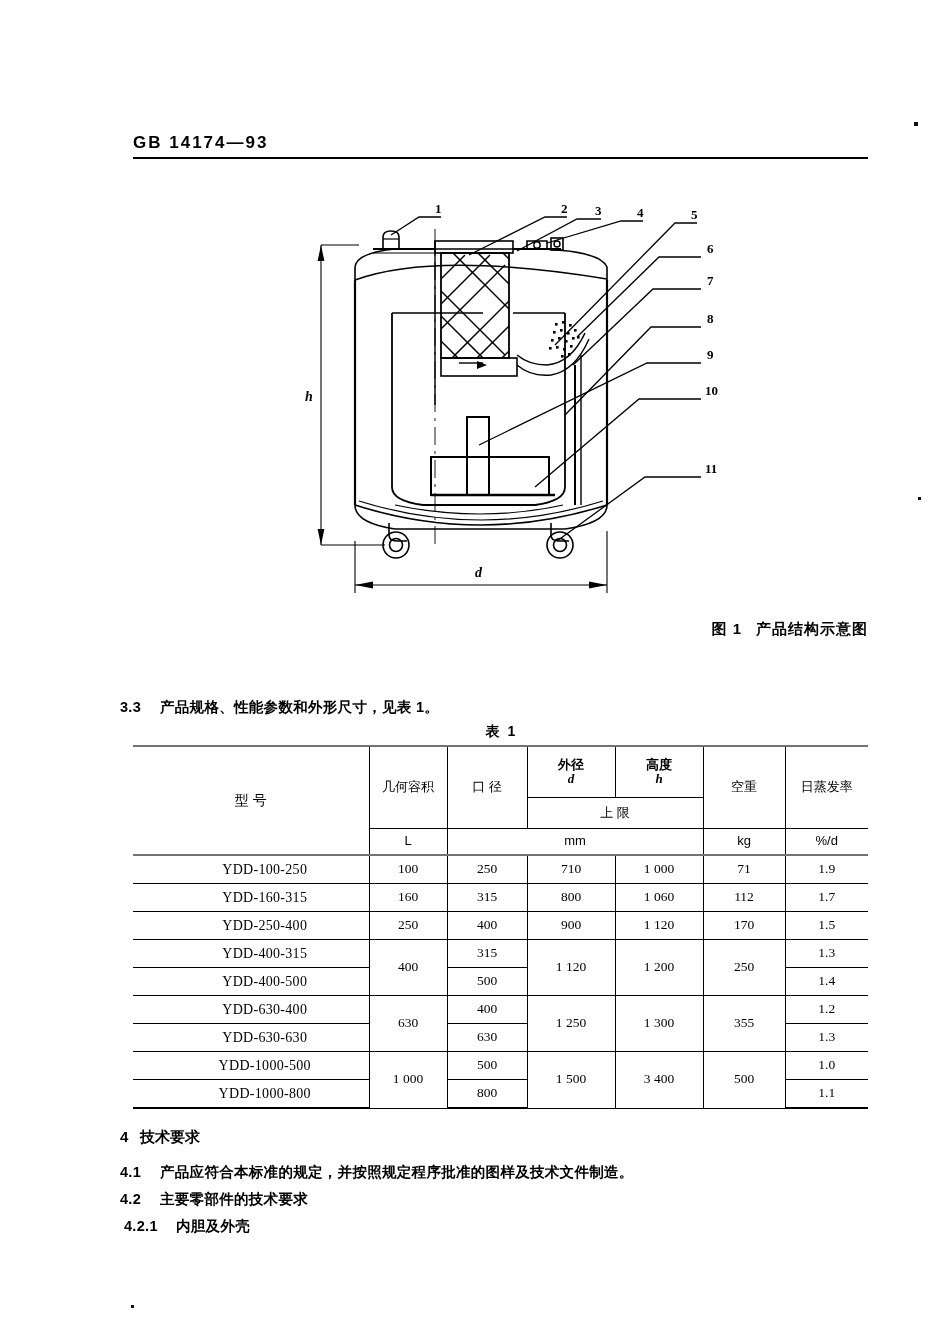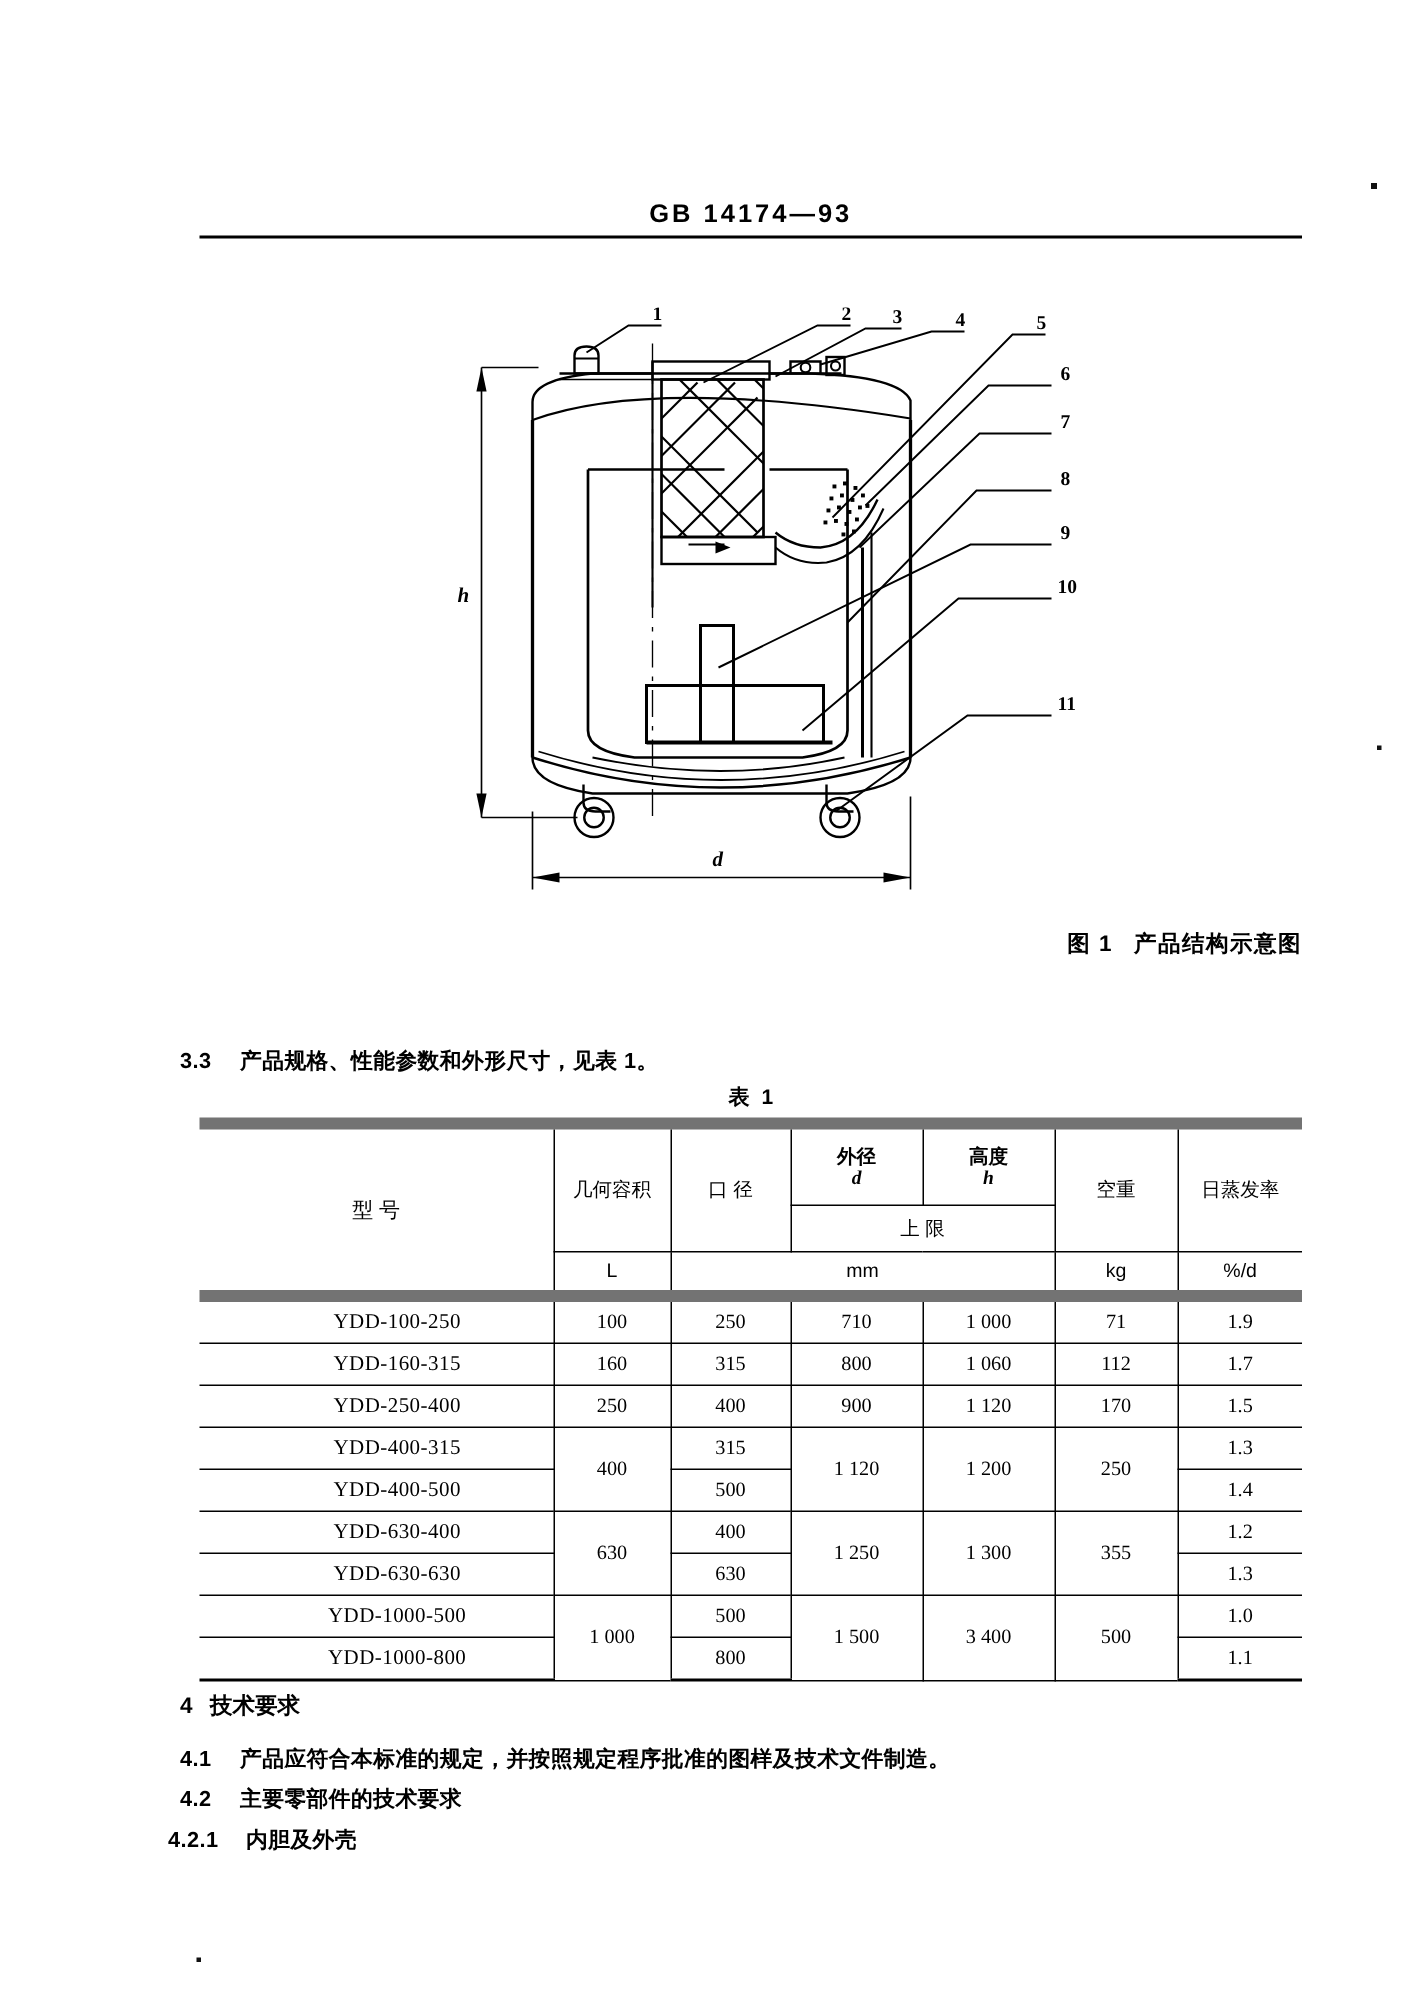--- a/index.html
+++ b/index.html
@@ -22,21 +22,21 @@
     width: 950px;
     height: 1344px;
   }
 
   
   .std-header {
     position: absolute;
     left: 133px;
     top: 133px;
     width: 735px;
-    text-align: center;
+    text-align: left;
   }
   .std-header .code {
     font-family: "Liberation Sans", "DejaVu Sans", sans-serif;
     font-weight: bold;
     font-size: 17px;
     letter-spacing: 2px;
   }
   .header-rule {
     position: absolute;
     left: 133px;
@@ -132,21 +132,21 @@
     border: 1px solid #000;
     text-align: center;
     vertical-align: middle;
     padding: 0;
     font-weight: normal;
     line-height: 1.1;
   }
   
   .tbl tr > *:first-child { border-left: none; }
   .tbl tr > *:last-child  { border-right: none; }
-  .tbl .top-line td, .tbl .top-line th { border-top: 8px solid #737373; }
+  .tbl .top-line td, .tbl .top-line th { border-top: 2px solid #737373; }
   .tbl tr.bottom-line td { border-bottom: 2px solid #000; }
 
   .cjk-b {
     font-family: "Liberation Sans", "DejaVu Sans", sans-serif;
     font-weight: bold;
     font-size: 13px;
   }
   .ital {
     font-style: italic;
     font-family: "Liberation Serif", "DejaVu Serif", serif;
@@ -195,21 +195,21 @@
     position: absolute;
     left: 120px;
     top: 1128px;
     font-family: "Liberation Sans", "DejaVu Sans", sans-serif;
     font-weight: bold;
     font-size: 15px;
   }
   .sec4-title .num { display:inline-block; min-width: 20px; }
   .p41 { left: 120px; top: 1163px; font-weight: bold; }
   .p42 { left: 120px; top: 1190px; font-weight: bold; }
-  .p421 { left: 112px; top: 1217px; font-weight: bold; }
+  .p421 { left: 124px; top: 1217px; font-weight: bold; }
   .p41 .num, .p42 .num { min-width: 40px; }
   .p421 .num { min-width: 52px; }
 </style>
 </head>
 <body>
 
 <div class="page">
 
   <div class="std-header">
     <span class="code">GB 14174—93</span>

